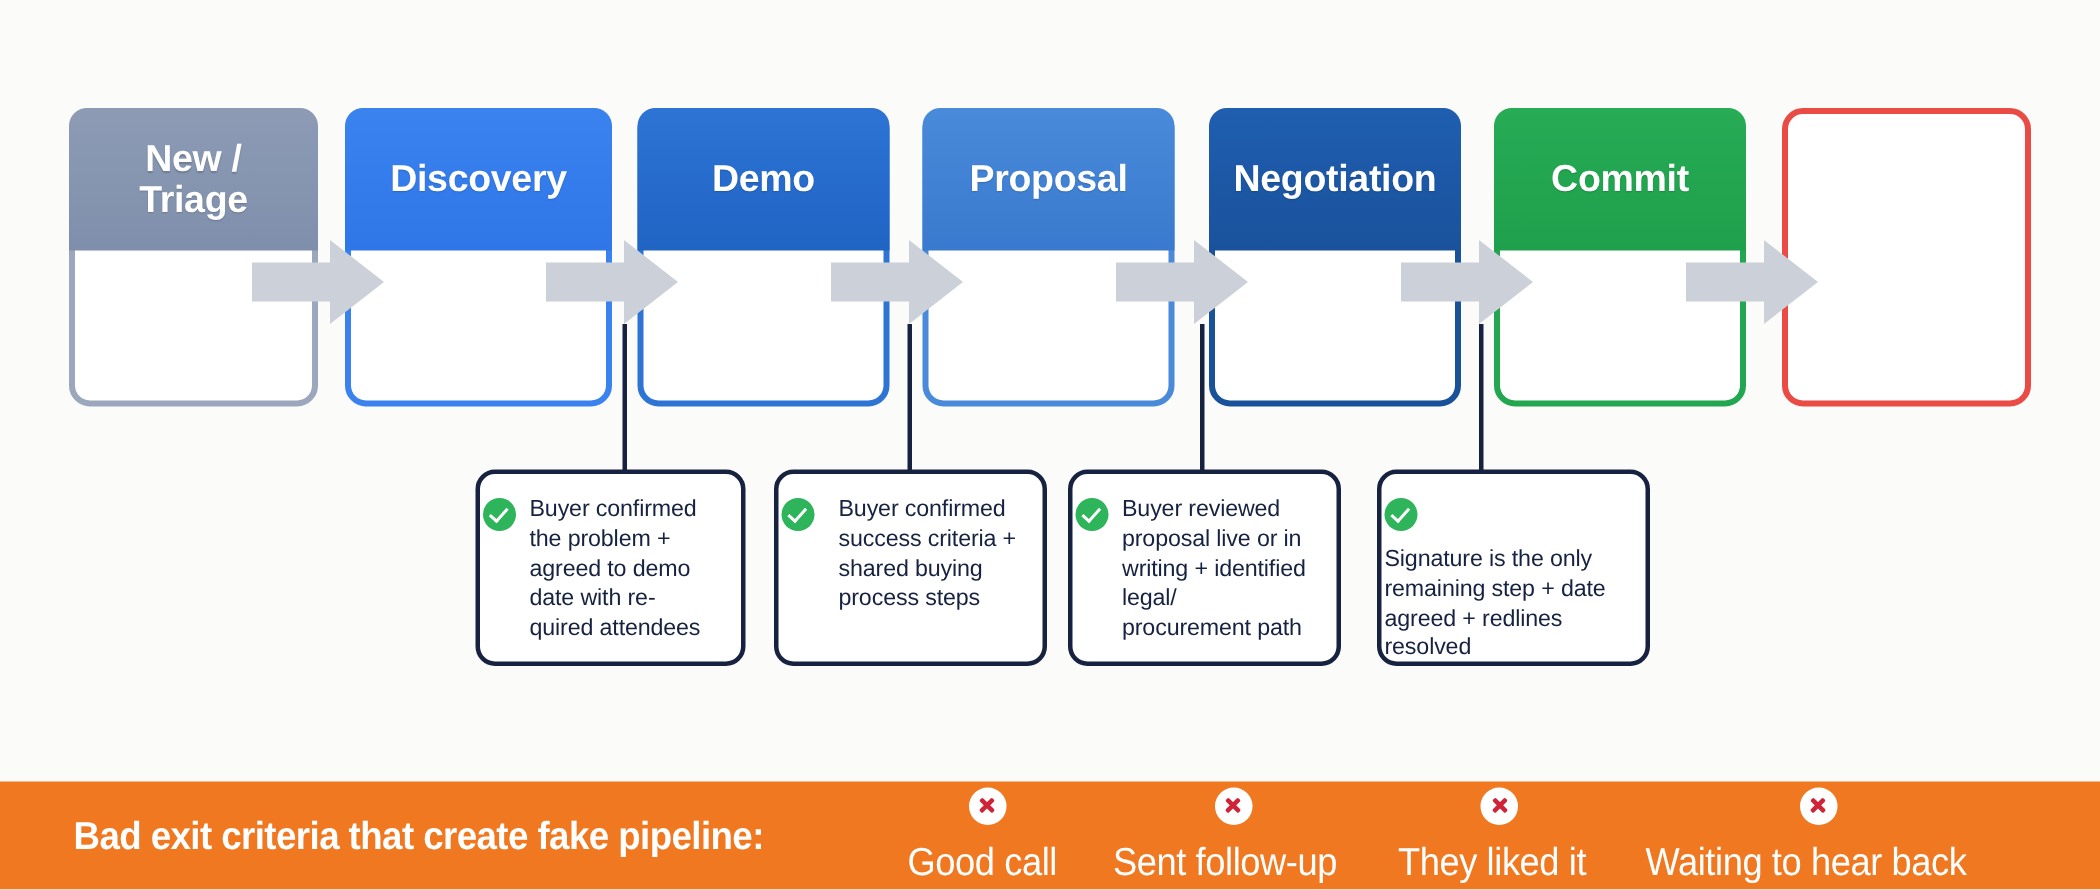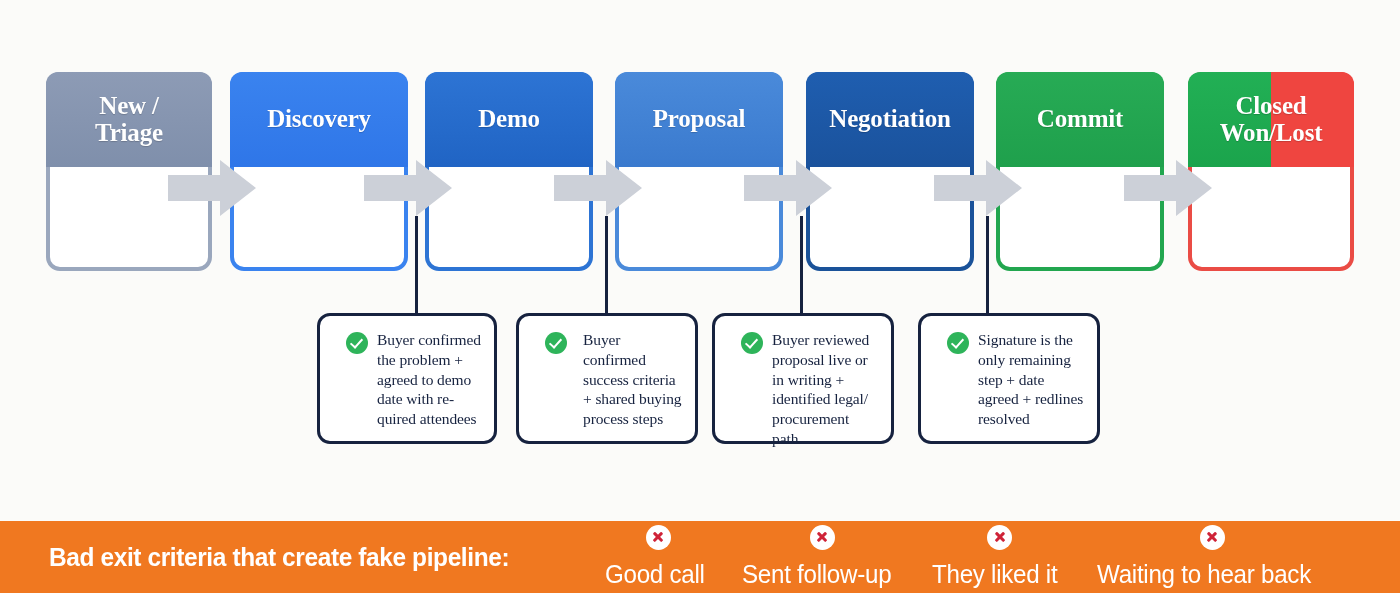--- a/index.html
+++ b/index.html
@@ -14,21 +14,20 @@
     font-family: "Liberation Sans", sans-serif;
     overflow: hidden;
     position: relative;
   }
 
   #canvas {
     position: absolute;
     left: 0; top: 0;
     width: 1400px;
     height: 593px;
-    font-family: Liberation Serif, serif;
   }
 
   
   .stage {
     position: absolute;
     box-sizing: border-box;
   }
   .stage-head {
     position: absolute;
     left: 0; top: 0;
@@ -96,21 +95,21 @@
   }
 
   
   .callout {
     position: absolute;
     box-sizing: border-box;
     border: 3px solid #16223f;
     border-radius: 13px;
     background: #ffffff;
     z-index: 7;
-    padding: 14px 13px 10px 26px;
+    padding: 14px 13px 10px 2px;
     display: flex;
     align-items: flex-start;
     gap: 9px;
   }
   .check-icon {
     flex: 0 0 auto;
     width: 22px;
     height: 22px;
     border-radius: 50%;
     background: #2eb45a;
@@ -221,22 +220,20 @@
       <div class="stage" style="left: 806px; top: 72px; width: 168px; height: 199px;">
         <div class="stage-body" style="border-color: rgb(26, 82, 153);"></div>
         <div class="stage-head" style="background: linear-gradient(rgb(31, 94, 176), rgb(26, 82, 156));"><span class="label-txt">Negotiation</span></div>
       </div>
       <div class="stage" style="left: 996px; top: 72px; width: 168px; height: 199px;">
         <div class="stage-body" style="border-color: rgb(34, 166, 79);"></div>
         <div class="stage-head" style="background: linear-gradient(rgb(39, 171, 85), rgb(31, 160, 76));"><span class="label-txt">Commit</span></div>
       </div>
       <div class="stage" style="left: 1188px; top: 72px; width: 166px; height: 199px;">
         <div class="stage-body" style="border-color: rgb(234, 76, 69);"></div>
-        <div class="stage-head"><div class="split-left" style="background: linear-gradient(rgb(34, 176, 85), rgb(27, 164, 76));"></div><div class="split-right" style="background: rgb(239, 69, 64);"></div><span class="label-txt">Closed
-Won/Lost</span></div>
       </div>
     </div>
   <div id="arrows-layer">
       <div class="arrow" style="left: 168px; top: 159px;"><svg width="88" height="58" viewBox="0 0 88 58">
           <polygon points="0,16 52,16 52,1 88,29 52,57 52,42 0,42" fill="#ccd0d8"></polygon>
         </svg></div>
       <div class="arrow" style="left: 364px; top: 159px;"><svg width="88" height="58" viewBox="0 0 88 58">
           <polygon points="0,16 52,16 52,1 88,29 52,57 52,42 0,42" fill="#ccd0d8"></polygon>
         </svg></div>
       <div class="arrow" style="left: 554px; top: 159px;"><svg width="88" height="58" viewBox="0 0 88 58">
@@ -266,21 +263,21 @@
       </div>
       <div class="callout" style="left: 516px; top: 313px; width: 182px; height: 131px; gap: 16px;">
         <span class="check-icon"></span>
         <div class="callout-text">Buyer confirmed success criteria + shared buying process steps</div>
       </div>
       <div class="callout" style="left: 712px; top: 313px; width: 182px; height: 131px;">
         <span class="check-icon"></span>
         <div class="callout-text">Buyer reviewed proposal live or in writing + identified legal/
 procurement path</div>
       </div>
-      <div class="callout" style="left: 918px; top: 313px; width: 182px; height: 131px;">
+      <div class="callout" style="left: 918px; top: 313px; width: 182px; height: 131px; flex-direction: column;">
         <span class="check-icon"></span>
         <div class="callout-text">Signature is the only remaining step + date agreed + redlines resolved</div>
       </div>
     </div>
 </div>
 
 <div id="footer" style="background: rgb(240, 120, 32);">
   <div id="footer-title">Bad exit criteria that create fake pipeline:</div>
   <div id="footer-items" style="display:flex;align-items:center;">
       <div class="bad-item">

